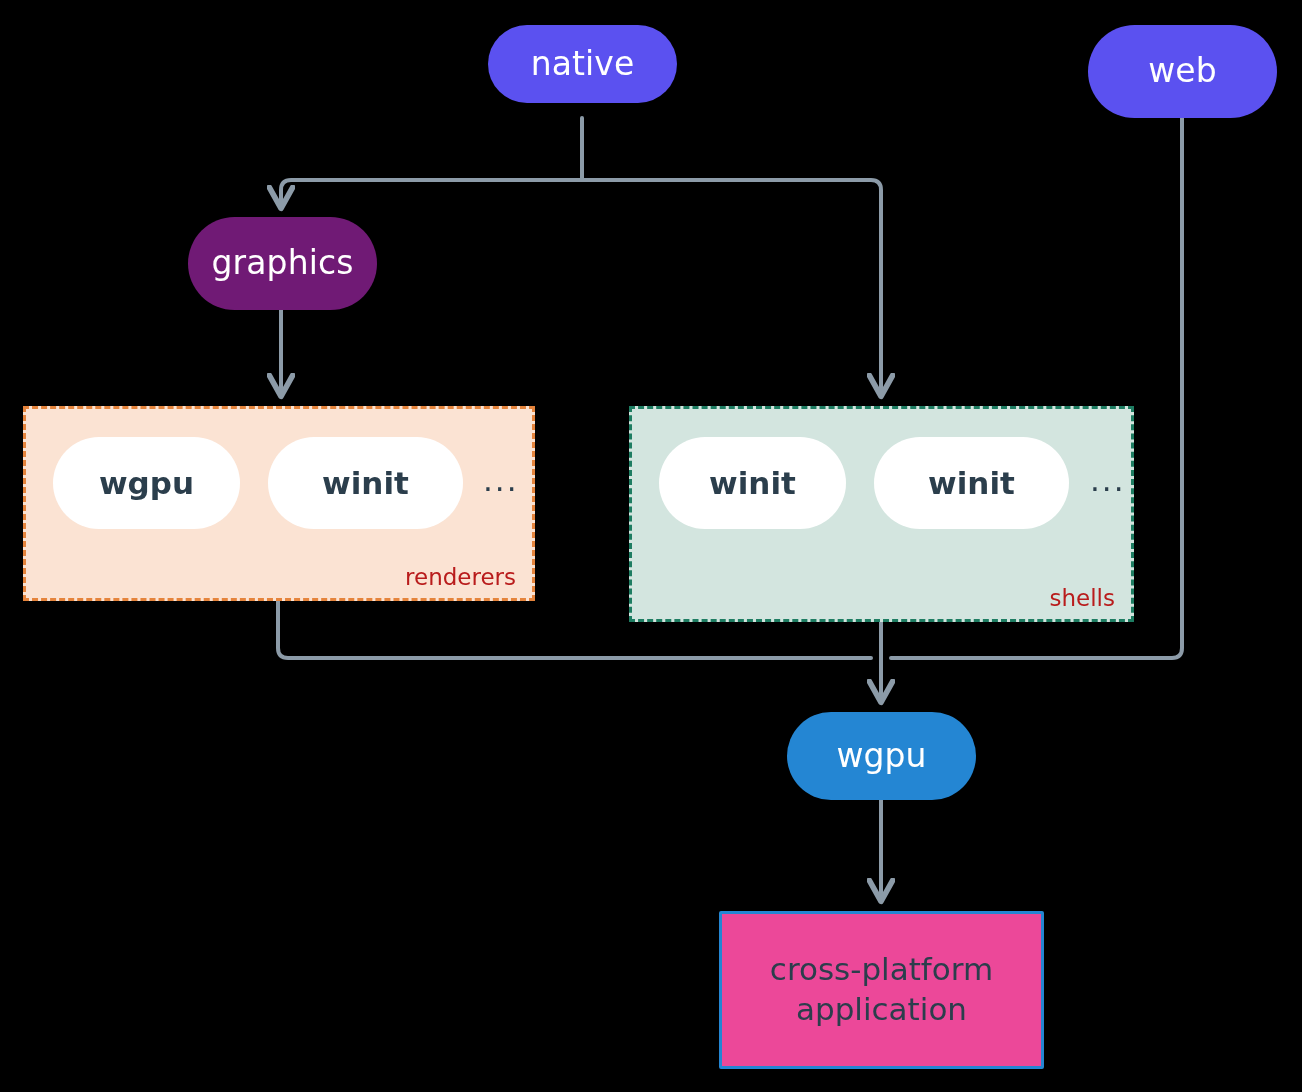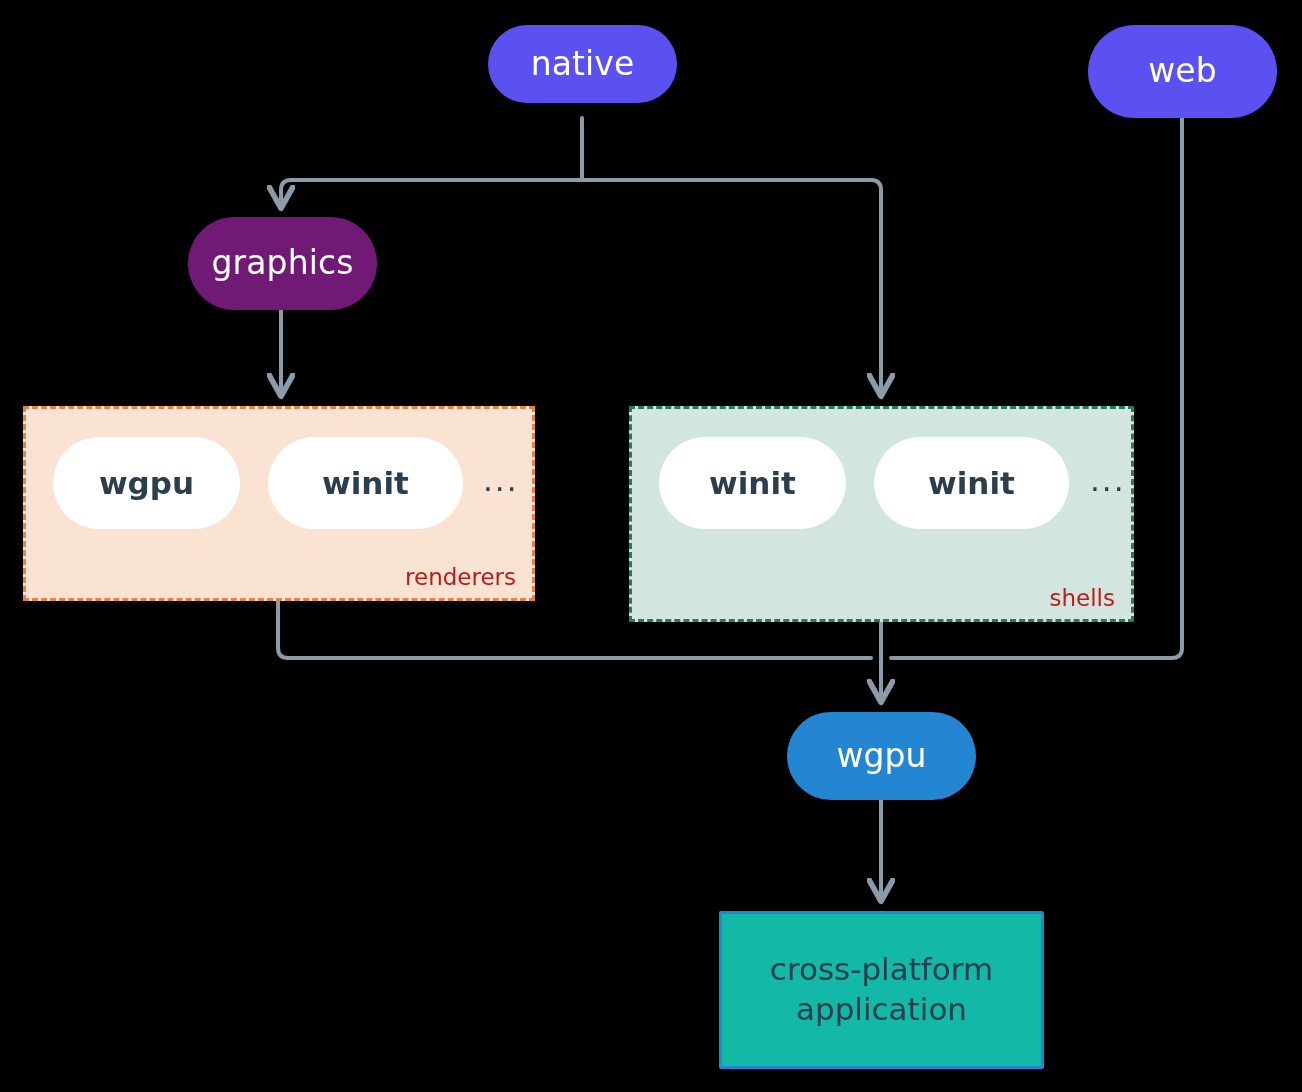--- a/index.html
+++ b/index.html
@@ -97,21 +97,21 @@
     color: #2B3E4C;
     letter-spacing: 2px;
     line-height: 1;
   }
   .ellipsis-renderers { left: 457px; }
   .ellipsis-shells    { left: 458px; }
 
   
   .node-app {
     left: 719px; top: 911px; width: 325px; height: 158px;
-    background: #14b8a6;
+    background: #ec4899;
     border: 3px solid #2486D3;
     border-radius: 2px;
     color: #2B3E4C;
     font-size: 31px;
     flex-direction: column;
   }
   .node-app .line { display: block; }
 </style>
 </head>
 <body>

